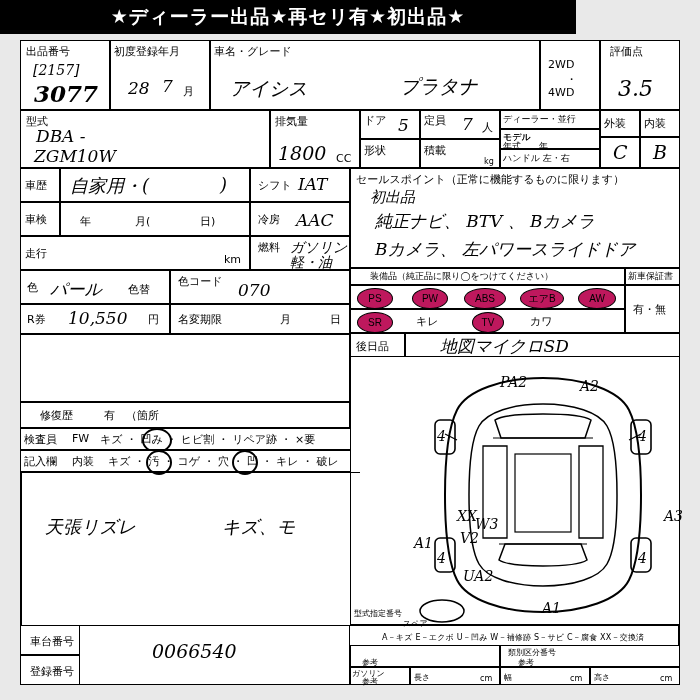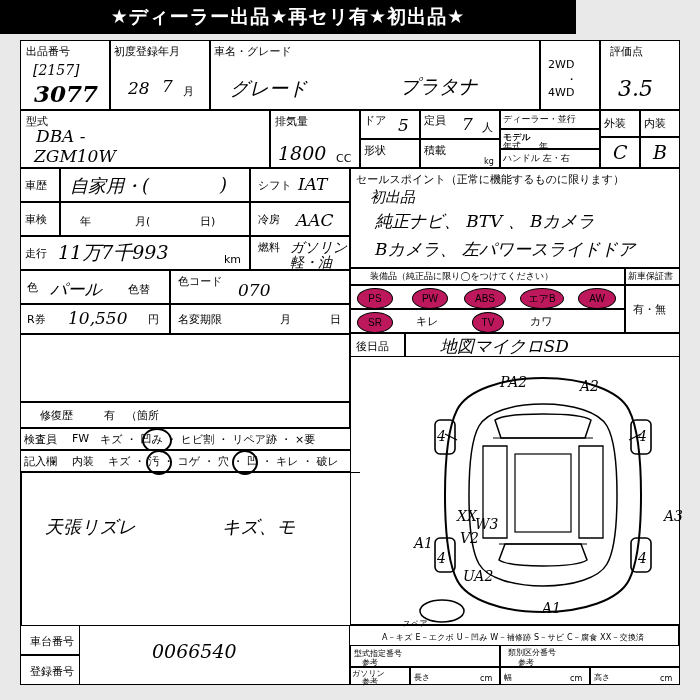--- a/index.html
+++ b/index.html
@@ -59,21 +59,21 @@
   <div class="t hw-l" style="left:34px;top:80px;font-size:23px;">3077</div>
 
   <div class="c" style="left:110px;top:40px;width:100px;height:70px;"></div>
   <div class="t lbl" style="left:114px;top:44px;">初度登録年月</div>
   <div class="t hw" style="left:128px;top:78px;">28</div>
   <div class="t hw" style="left:162px;top:76px;">7</div>
   <div class="t lbl" style="left:183px;top:84px;">月</div>
 
   <div class="c" style="left:210px;top:40px;width:330px;height:70px;"></div>
   <div class="t lbl" style="left:214px;top:44px;">車名・グレード</div>
-  <div class="t hw" style="left:230px;top:76px;font-size:19px;">グレード</div>
+  <div class="t hw" style="left:230px;top:76px;font-size:19px;">アイシス</div>
   <div class="t hw" style="left:400px;top:74px;font-size:19px;">プラタナ</div>
 
   <div class="c" style="left:540px;top:40px;width:60px;height:70px;"></div>
   <div class="t lbl" style="left:548px;top:58px;">2WD</div>
   <div class="t lbl" style="left:566px;top:72px;">・</div>
   <div class="t lbl" style="left:548px;top:86px;">4WD</div>
 
   <div class="c" style="left:600px;top:40px;width:80px;height:70px;"></div>
   <div class="t lbl" style="left:610px;top:44px;">評価点</div>
   <div class="t hw" style="left:618px;top:76px;font-size:22px;">3.5</div>
@@ -128,21 +128,20 @@
 
   <div class="c" style="left:20px;top:202px;width:40px;height:34px;"></div>
   <div class="t lbl" style="left:25px;top:212px;">車検</div>
   <div class="c" style="left:60px;top:202px;width:190px;height:34px;"></div>
   <div class="t lbl" style="left:80px;top:214px;">年</div>
   <div class="t lbl" style="left:135px;top:214px;">月(</div>
   <div class="t lbl" style="left:200px;top:214px;">日)</div>
 
   <div class="c" style="left:20px;top:236px;width:230px;height:34px;"></div>
   <div class="t lbl" style="left:25px;top:246px;">走行</div>
-  <div class="t hw" style="left:58px;top:240px;font-size:19px;">11万7千993</div>
   <div class="t lbl" style="left:224px;top:253px;">km</div>
 
   <div class="c" style="left:20px;top:270px;width:150px;height:34px;"></div>
   <div class="t lbl" style="left:27px;top:280px;">色</div>
   <div class="t hw" style="left:50px;top:278px;">パール</div>
   <div class="t lbl" style="left:128px;top:282px;">色替</div>
   <div class="c" style="left:170px;top:270px;width:180px;height:34px;"></div>
   <div class="t lbl" style="left:178px;top:274px;">色コード</div>
   <div class="t hw" style="left:238px;top:280px;">070</div>
 
@@ -272,21 +271,21 @@
   <div class="t lbl8" style="left:382px;top:632px;letter-spacing:0.2px;">A－キズ  E－エクボ  U－凹み  W－補修跡  S－サビ  C－腐食  XX－交換済</div>
 
   <div class="c" style="left:20px;top:625px;width:330px;height:60px;"></div>
   <div class="c" style="left:20px;top:625px;width:60px;height:30px;border-right:1px solid #000;"></div>
   <div class="t lbl" style="left:30px;top:634px;">車台番号</div>
   <div class="t hw" style="left:152px;top:640px;font-size:19px;">0066540</div>
   <div class="c" style="left:20px;top:655px;width:60px;height:30px;border-right:1px solid #000;"></div>
   <div class="t lbl" style="left:30px;top:664px;">登録番号</div>
 
   <div class="c" style="left:350px;top:645px;width:150px;height:22px;"></div>
-  <div class="t lbl8" style="left:354px;top:648px;">型式指定番号</div>
+  <div class="t lbl8" style="left:354px;top:608px;">型式指定番号</div>
   <div class="t lbl8" style="left:362px;top:657px;">参考</div>
   <div class="c" style="left:500px;top:645px;width:180px;height:22px;"></div>
   <div class="t lbl8" style="left:508px;top:647px;">類別区分番号</div>
   <div class="t lbl8" style="left:518px;top:657px;">参考</div>
 
   <div class="c" style="left:350px;top:667px;width:60px;height:18px;"></div>
   <div class="t lbl8" style="left:352px;top:668px;">ガソリン</div>
   <div class="t lbl8" style="left:362px;top:676px;">参考</div>
   <div class="c" style="left:410px;top:667px;width:90px;height:18px;"></div>
   <div class="t lbl8" style="left:414px;top:672px;">長さ</div>

